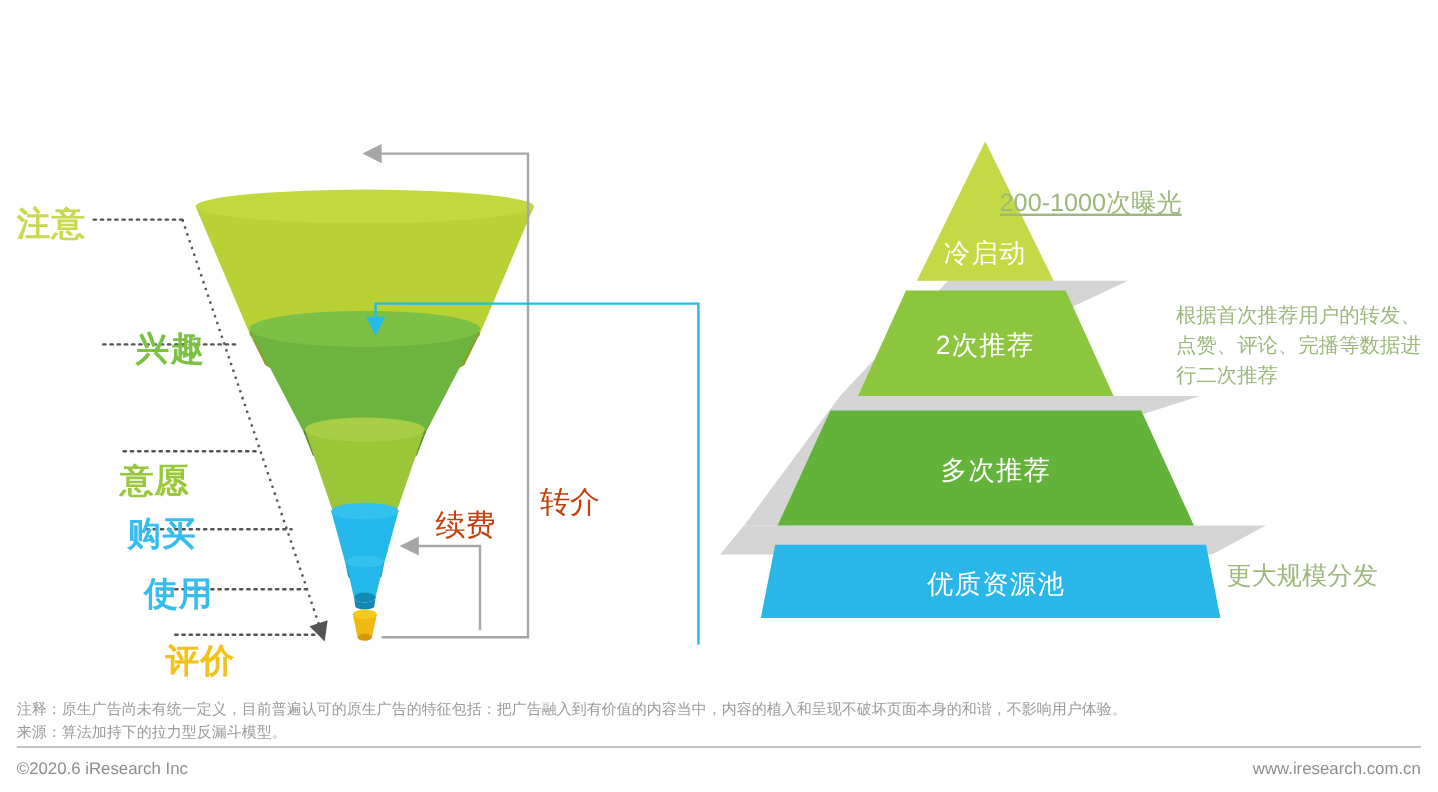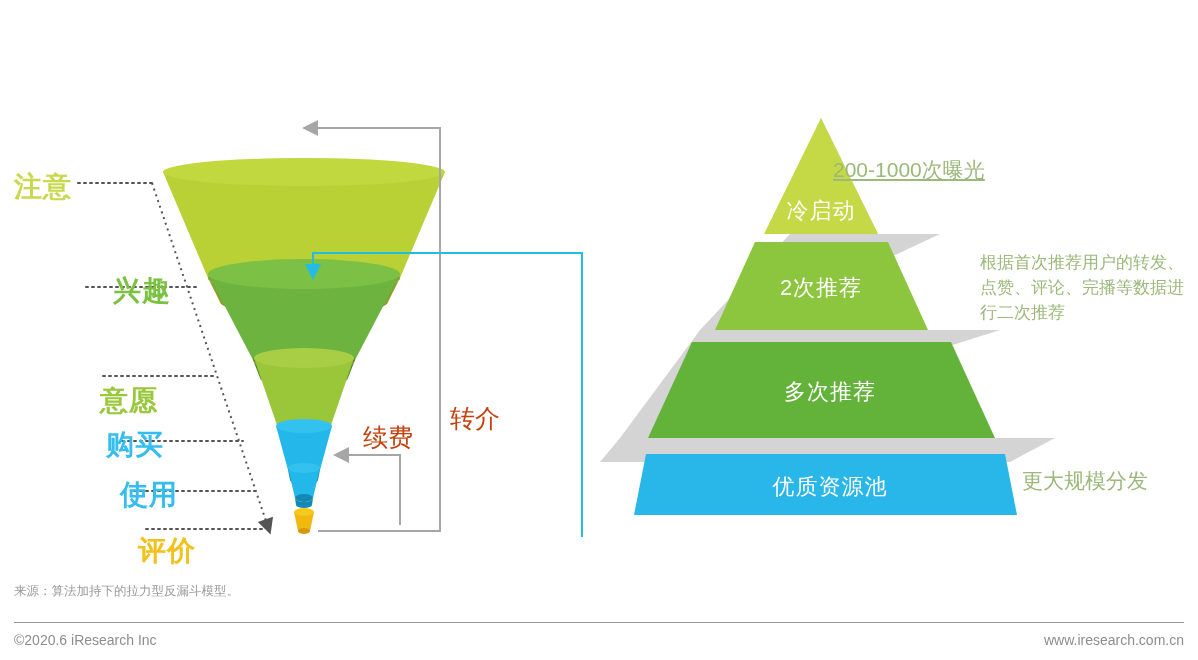--- a/index.html
+++ b/index.html
@@ -234,19 +234,20 @@
   <div class="tier-label" style="left:740px; top:377px; width:180px;">多次推荐</div>
   <div class="tier-label" style="left:730px; top:472px; width:200px;">优质资源池</div>
 
   <div class="tier-desc big" style="left:833px; top:157px;text-decoration:underline;">200-1000次曝光</div>
   <div class="tier-desc" style="left:980px; top:250px;">根据首次推荐用户的转发、
 点赞、评论、完播等数据进
 行二次推荐</div>
   <div class="tier-desc big" style="left:1022px; top:468px;">更大规模分发</div>
 
   <div id="footnotes">
+    <div>注释：原生广告尚未有统一定义，目前普遍认可的原生广告的特征包括：把广告融入到有价值的内容当中，内容的植入和呈现不破坏页面本身的和谐，不影响用户体验。</div>
     <div>来源：算法加持下的拉力型反漏斗模型。</div>
   </div>
   <div id="footer-rule"></div>
   <div id="copyright">©2020.6 iResearch Inc</div>
   <div id="website">www.iresearch.com.cn</div>
 
 </div>
 
 </body></html>

